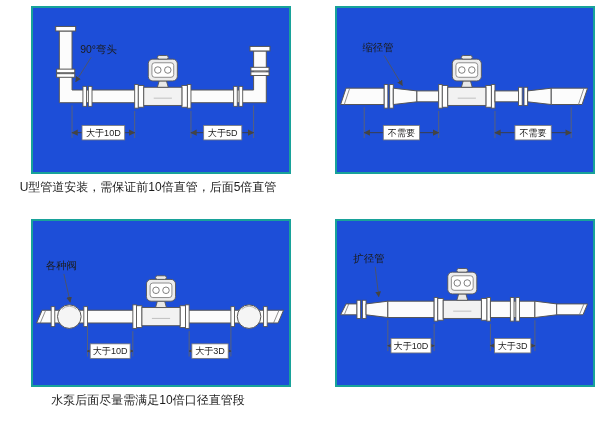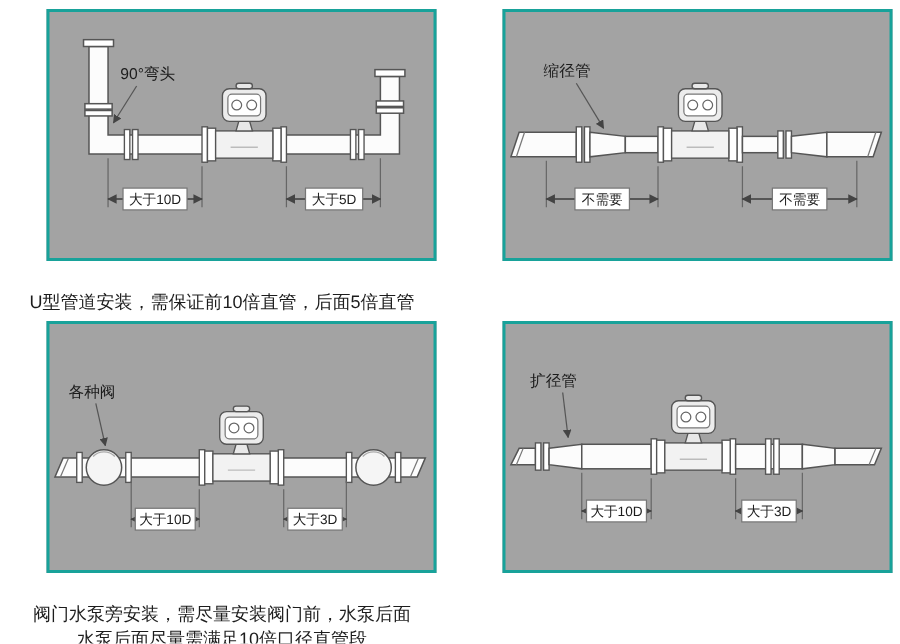--- a/index.html
+++ b/index.html
@@ -4,23 +4,23 @@
 <style>
   * { margin:0; padding:0; box-sizing:border-box; }
   html,body { width:600px; height:429px; background:#fff; }
   body { font-family:"Liberation Sans","DejaVu Sans",sans-serif; }
   .page {
     width:600px; height:429px;
     display:grid; grid-template-columns:1fr 1fr; grid-template-rows:1fr 1fr;
     column-gap:18px; row-gap:4px; padding:6px 5px 2px 5px;
   }
   .panel { display:flex; flex-direction:column; }
-  .frame { border:2px solid #18a29a; height:168px; background:#a3a3a3; overflow:hidden;margin-left:26px; }
+  .frame { border:2px solid #18a29a; height:168px; background:#1d4ed8; overflow:hidden;margin-left:26px; }
   .frame svg { width:100%; height:100%; display:block; }
-  .caption { margin-top:19px; text-align:center; font-size:12px; line-height:1.4; color:#1c1c1c; }
+  .caption { margin-top:5px; text-align:center; font-size:12px; line-height:1.4; color:#1c1c1c; }
   
   .draw rect, .draw polygon, .draw path { stroke:#555; stroke-width:1.1; }
   line.thin { stroke:#777; stroke-width:0.9; }
   text.lbl { font-size:11.5px; fill:#1c1c1c; }
   line.leader { stroke:#555; stroke-width:0.9; fill:none; }
   g.dim line { stroke:#666; stroke-width:0.9; }
   g.dim line.dimline { stroke:#3d3d3d; stroke-width:1; }
   rect.dimbox { fill:#fff; stroke:#777; stroke-width:0.9; }
   text.dimtxt { font-size:10px; fill:#1c1c1c; text-anchor:middle; }
 </style>
@@ -161,21 +161,20 @@
           <line x1="60" y1="134" x2="110" y2="134" class="dimline" marker-start="url(#arrow)" marker-end="url(#arrow)"></line>
           <line x1="172" y1="134" x2="218" y2="134" class="dimline" marker-start="url(#arrow)" marker-end="url(#arrow)"></line>
           <rect x="63" y="126" width="44" height="16" class="dimbox"></rect>
           <text x="85" y="137.5" class="dimtxt">大于10D</text>
           <rect x="175" y="126" width="40" height="16" class="dimbox"></rect>
           <text x="195" y="137.5" class="dimtxt">大于3D</text>
         </g>
       </svg>
     </div>
     <div class="caption">
-      <div>阀门水泵旁安装，需尽量安装阀门前，水泵后面</div>
       <div>水泵后面尽量需满足10倍口径直管段</div>
     </div>
   </section>
 
   <section class="panel">
     <div class="frame">
       <svg viewBox="0 0 282 162" preserveAspectRatio="xMidYMid meet">
         <g class="draw">
           <polygon points="10,82 22,82 22,94 4,94" fill="#fcfcfc"></polygon>
           <line x1="13" y1="82" x2="8" y2="94" class="thin"></line>

